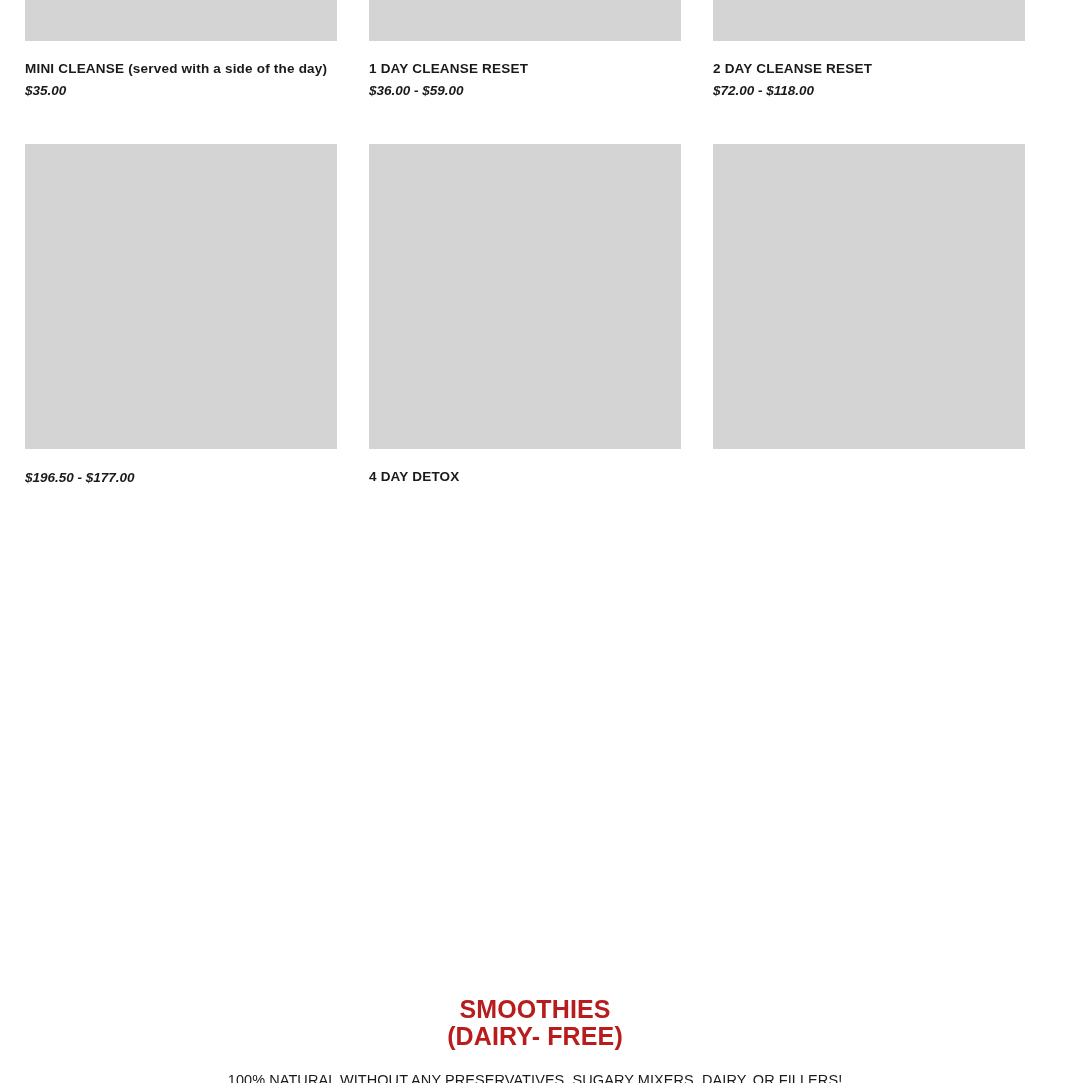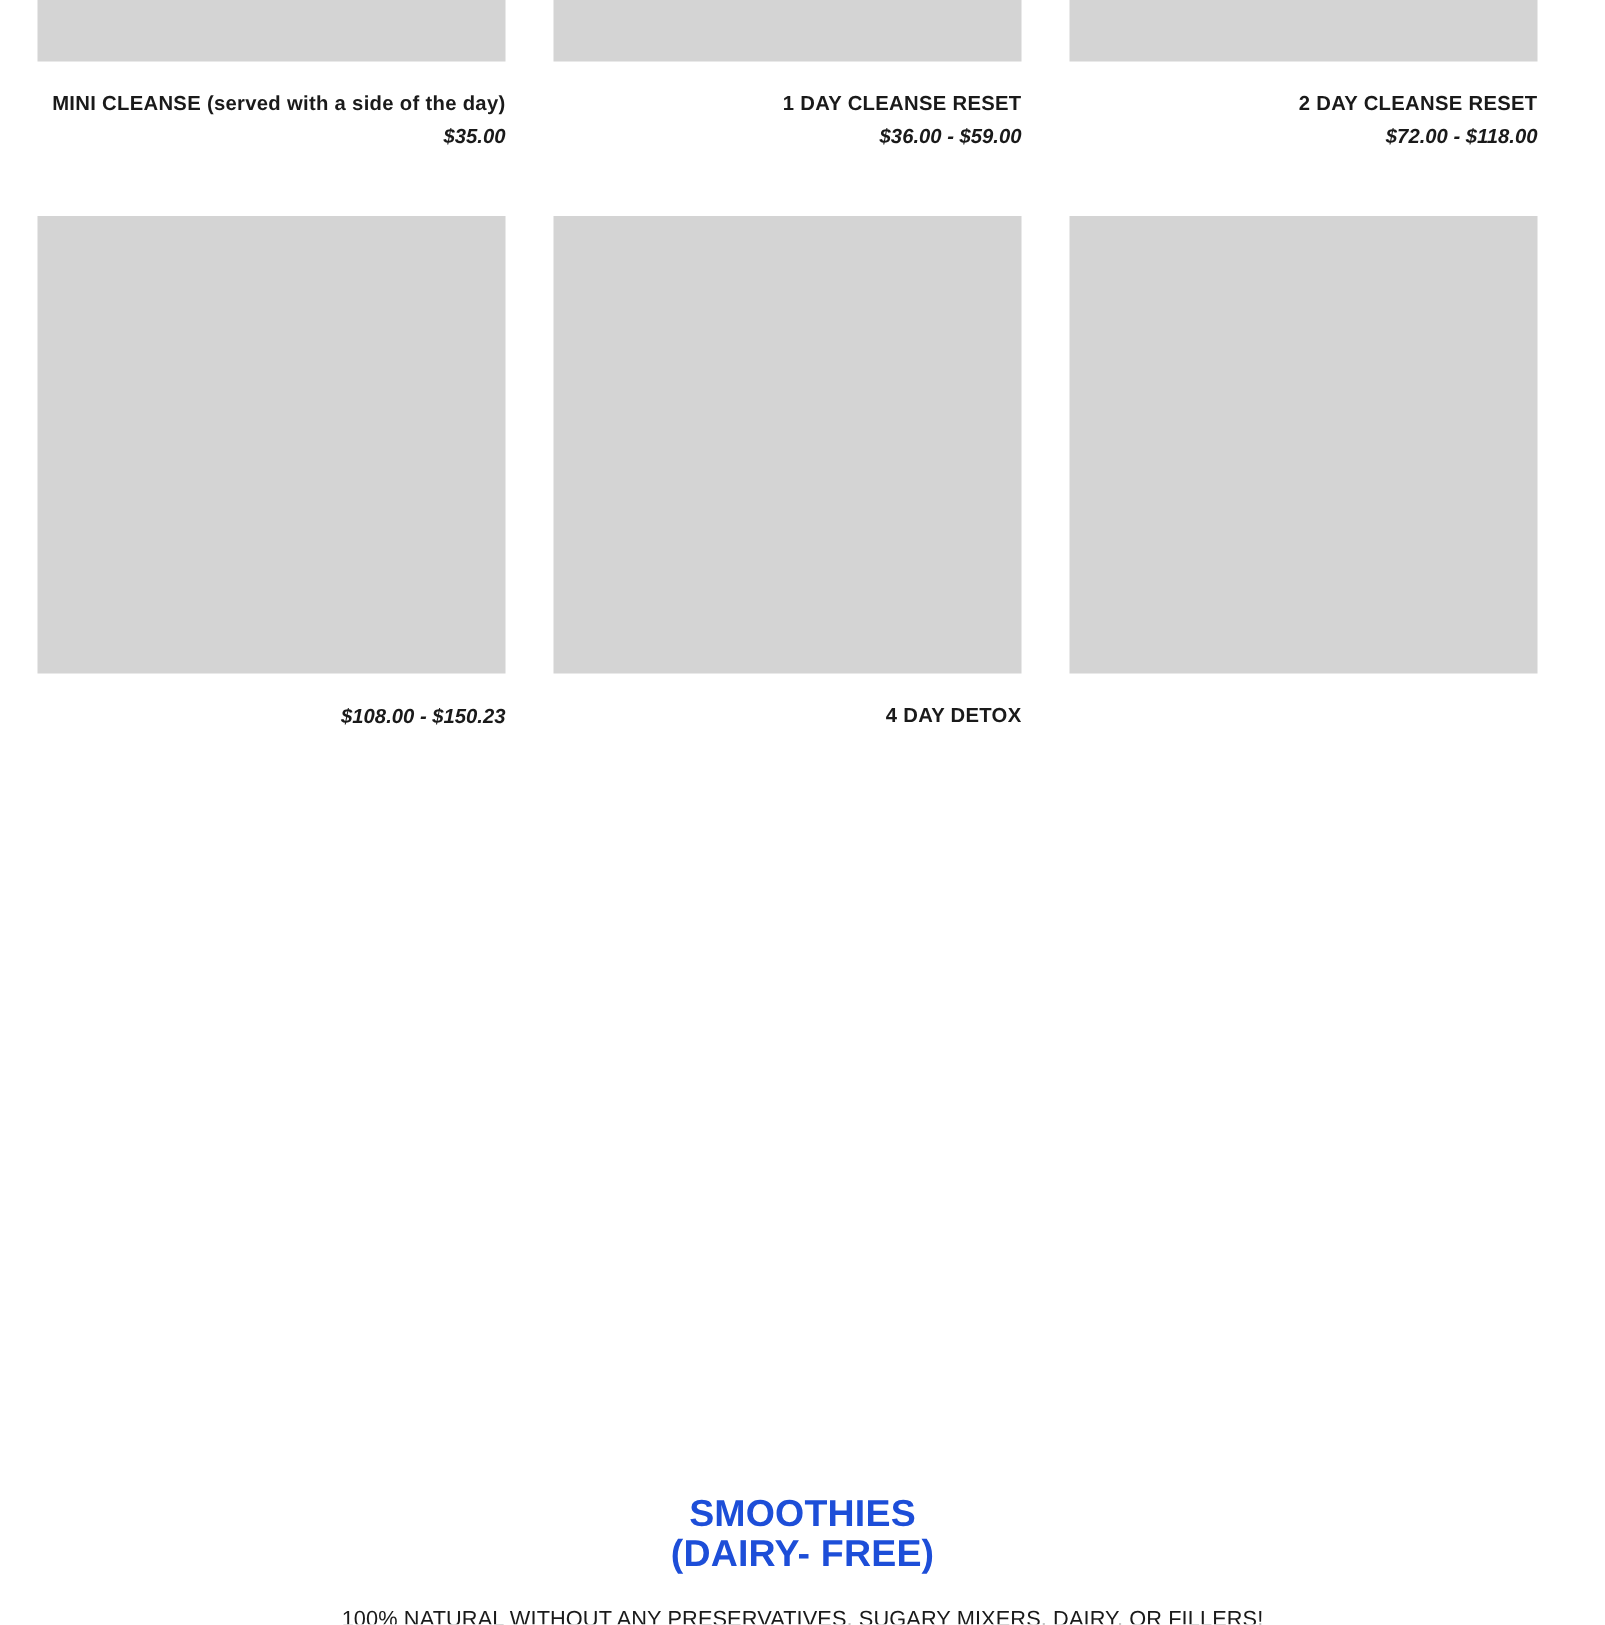--- a/index.html
+++ b/index.html
@@ -37,21 +37,21 @@
     background: #d4d4d4;
     display: block;
   }
 
   .product-card.r1 .product-thumb { height: 82px; }
   .product-card.r2 .product-thumb { height: 305px; }
   .product-card.r3 .product-thumb { height: 310px; }
 
   .product-meta {
     padding-top: 18px;
-    text-align: right;
+    text-align: left;
   }
 
   .product-title {
     font-size: 13.5px;
     font-weight: 700;
     letter-spacing: 0.015em;
     line-height: 1.55;
     color: #1a1a1a;
     text-transform: none;
   }
@@ -87,21 +87,21 @@
     top: 996px;
     width: 1070px;
     text-align: center;
   }
 
   .smoothies-heading {
     font-size: 25px;
     font-weight: 700;
     letter-spacing: 0.005em;
     line-height: 1.08;
-    color: #1d4ed8;
+    color: #b91c1c;
   }
 
   .smoothies-heading .line2 { display: block; }
 
   .smoothies-subtext {
     margin-top: 20px;
     font-size: 14.5px;
     font-weight: 400;
     letter-spacing: 0.005em;
     line-height: 1.5;
@@ -139,21 +139,21 @@
       </div>
     </div>
 
   </div>
 
   <div class="row row-2">
 
     <div class="product-card r2">
       <div class="product-thumb"></div>
       <div class="product-meta">
-        <div class="product-price">$108.00 - $150.23</div>
+        <div class="product-price">$196.50 - $177.00</div>
       </div>
     </div>
 
     <div class="product-card r2">
       <div class="product-thumb"></div>
       <div class="product-meta">
         <div class="product-title">4 DAY DETOX</div>
       </div>
     </div>
 

